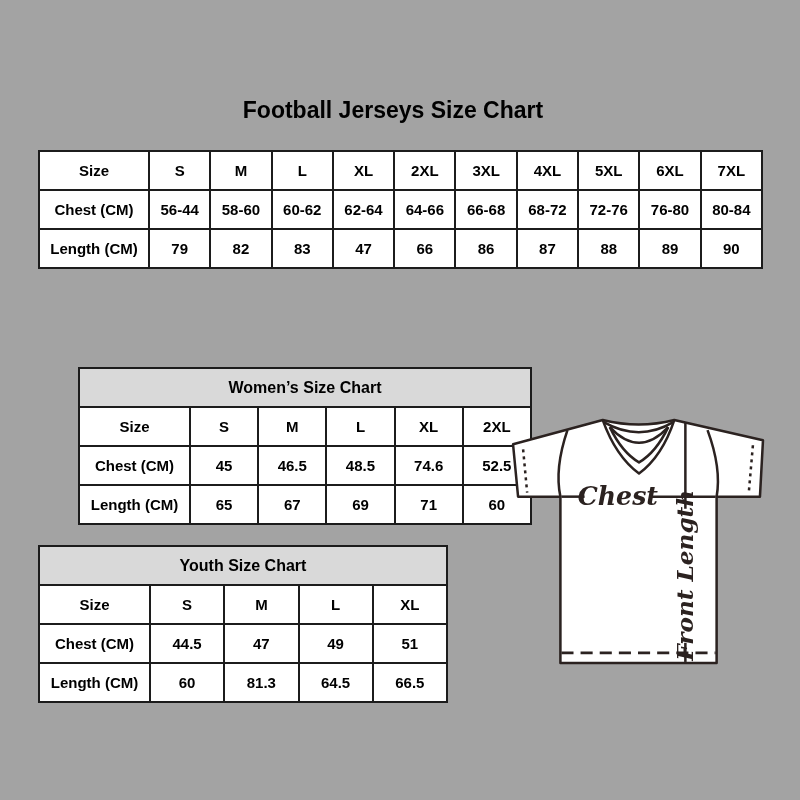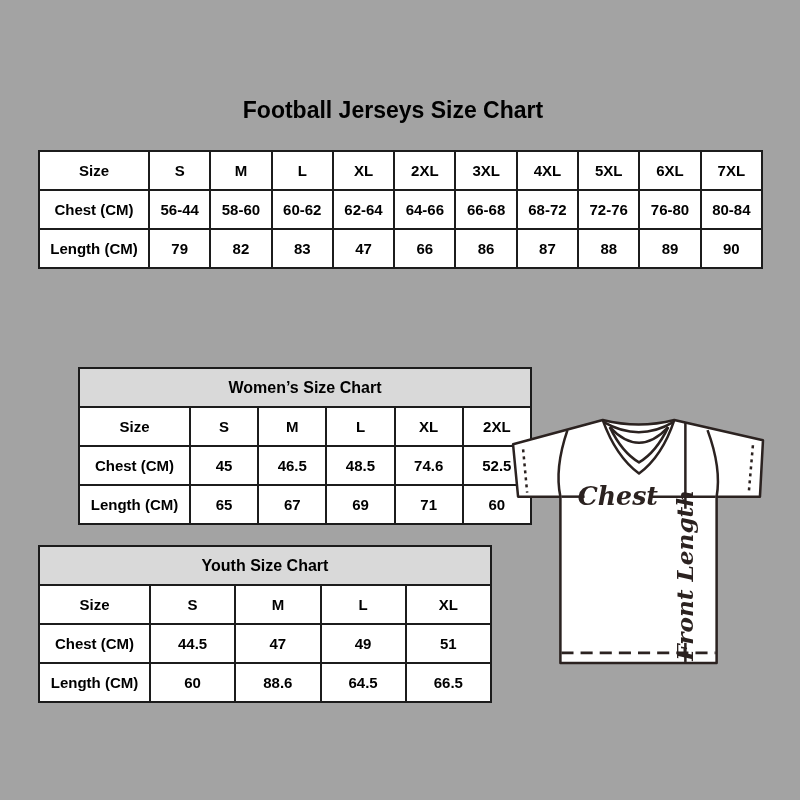--- a/index.html
+++ b/index.html
@@ -15,21 +15,21 @@
     position:absolute; border-collapse:collapse; table-layout:fixed; background:#fff;
   }
   .sizetable td {
     border:2px solid #1c1c1c; text-align:center; vertical-align:middle;
     font-weight:bold; font-size:15px; color:#000; padding:0; height:37px;
     overflow:hidden; white-space:nowrap;
   }
   .sizetable td.ttl { background:#d9d9d9; font-size:16px; }
   table.men   { left:38px; top:150px; width:725px; }
   table.women { left:38px; top:367px; width:454px;margin-left:40px; }
-  table.youth { left:38px; top:545px; width:454px; }
+  table.youth { left:38px; top:545px; width:410px; }
   table.men   col.c0 { width:110px; }
   table.women col.c0 { width:111px; }
   table.youth col.c0 { width:111px; }
   svg.jersey { position:absolute; left:508px; top:416px; width:258px; height:250px; }
   svg.jersey path, svg.jersey line { stroke:#2b2220; fill:none; stroke-width:2.5; stroke-linejoin:round; stroke-linecap:butt; }
   svg.jersey path.body { fill:#ffffff; }
   svg.jersey text {
     font-family:"DejaVu Serif", serif; font-style:italic; font-weight:bold;
     fill:#2b2220; stroke:none;
   }
@@ -160,21 +160,21 @@
         <tr>
           <td>Chest (CM)</td>
           <td>44.5</td>
           <td>47</td>
           <td>49</td>
           <td>51</td>
         </tr>
         <tr>
           <td>Length (CM)</td>
           <td>60</td>
-          <td>88.6</td>
+          <td>81.3</td>
           <td>64.5</td>
           <td>66.5</td>
         </tr>
       </tbody>
     </table>
 
   <svg class="jersey" viewBox="0 0 256 248">
 
     <path class="body" d="M 94,4 L 5,28 L 10,80 L 52,80 L 52,245 L 207,245 L 207,80 L 250,80 L 253,24 L 165,4 Q 130,13 94,4 Z"></path>
 

